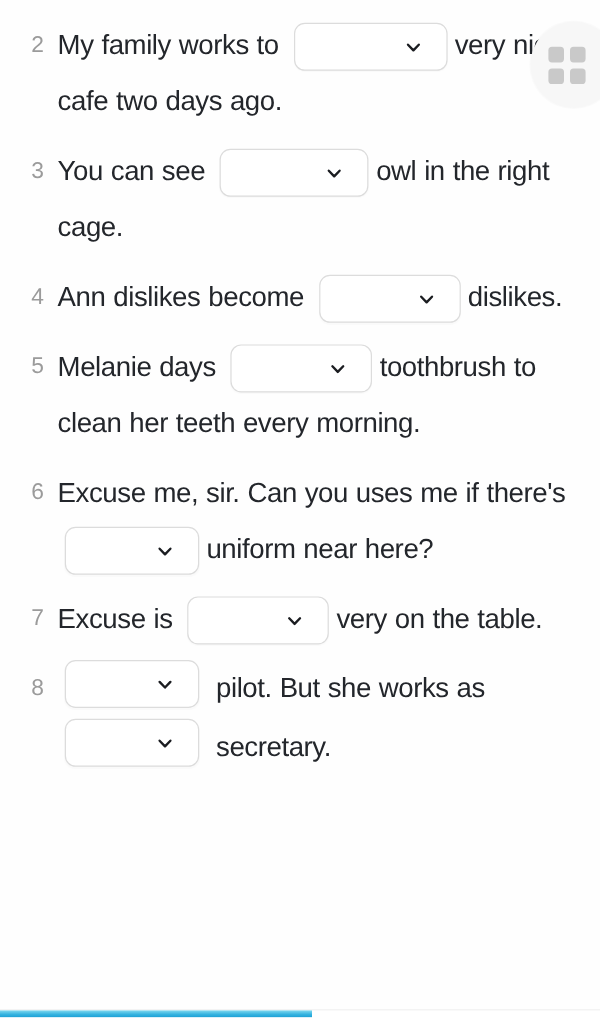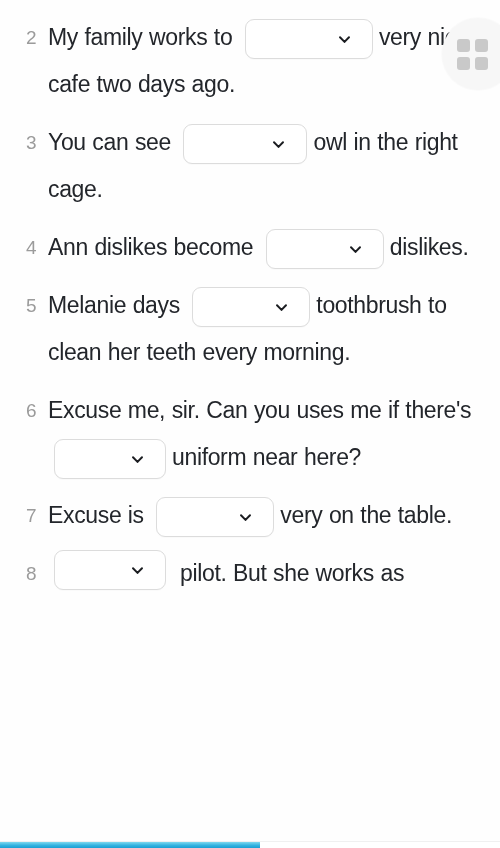--- a/index.html
+++ b/index.html
@@ -202,20 +202,29 @@
         <span class="q-number">8</span>
         <span class="q-body"><div class="q8-row q8-indent">
             <span class="dropdown w-sm">
               <span class="chev">
                 <svg viewBox="0 0 16 16">
                   <path d="M3.2 5.6 L8 10.6 L12.8 5.6" fill="none" stroke="#1b1d21" stroke-width="2.1" stroke-linecap="round" stroke-linejoin="round"></path>
                 </svg>
               </span>
             </span>
             <span class="txt">pilot. But she works as</span>
+          </div><div class="q8-row q8-indent">
+            <span class="dropdown w-sm">
+              <span class="chev">
+                <svg viewBox="0 0 16 16">
+                  <path d="M3.2 5.6 L8 10.6 L12.8 5.6" fill="none" stroke="#1b1d21" stroke-width="2.1" stroke-linecap="round" stroke-linejoin="round"></path>
+                </svg>
+              </span>
+            </span>
+            <span class="txt">secretary.</span>
           </div></span>
       </div>
     </div>
 
   <button class="fab">
     <span class="fab-grid">
       <span></span>
       <span></span>
       <span></span>
       <span></span>

